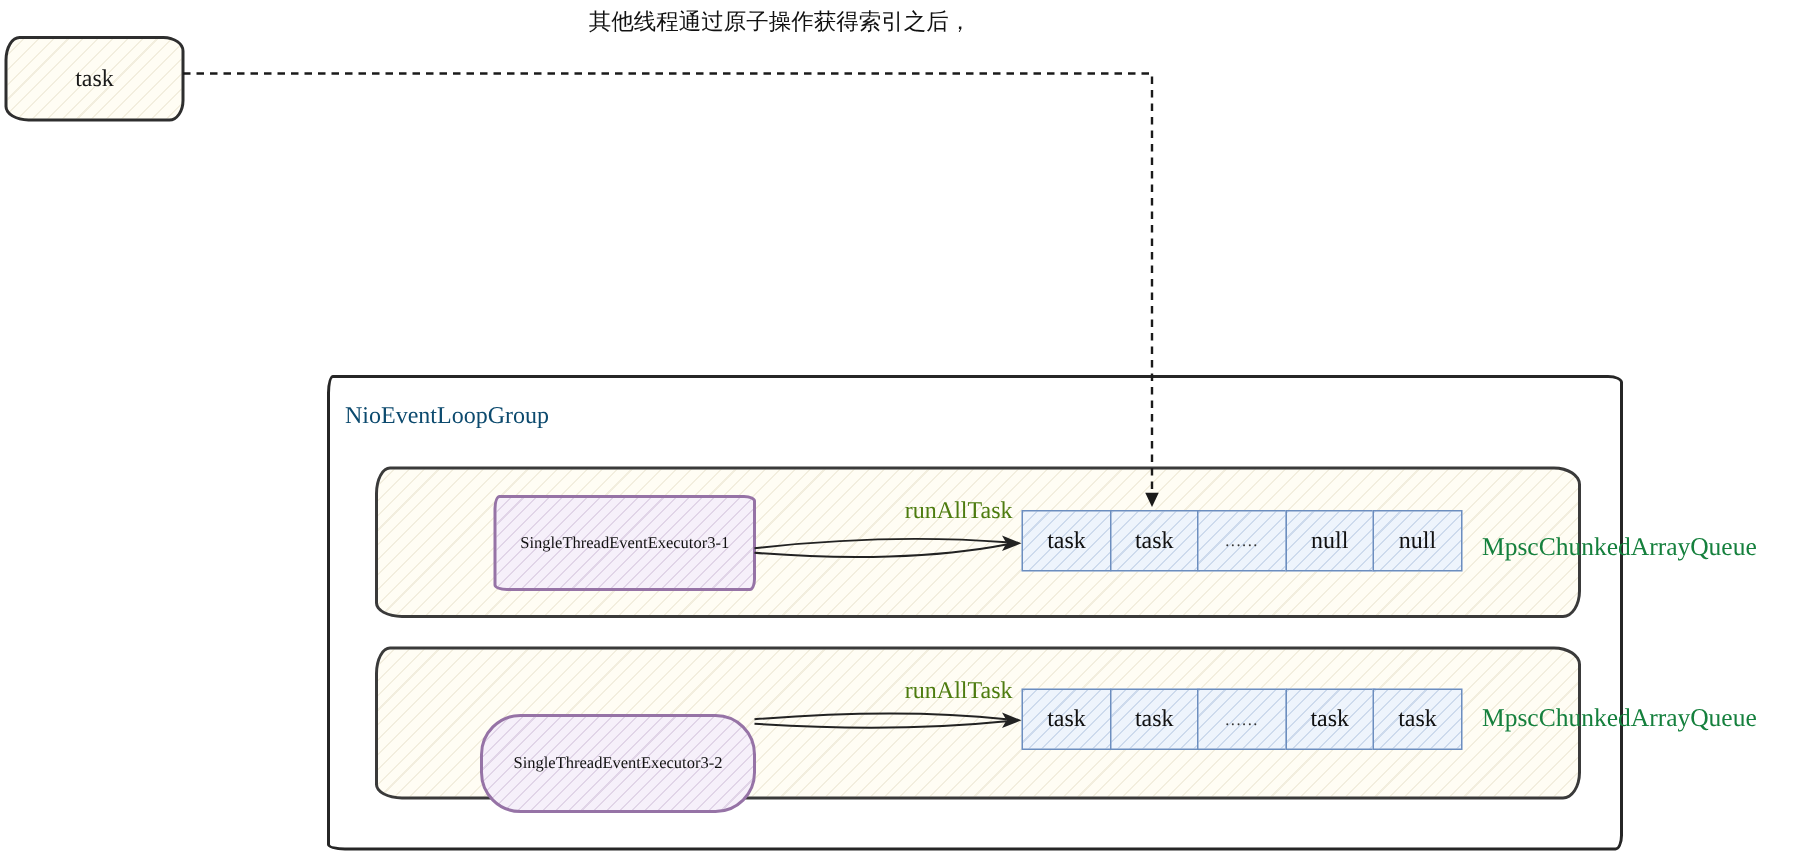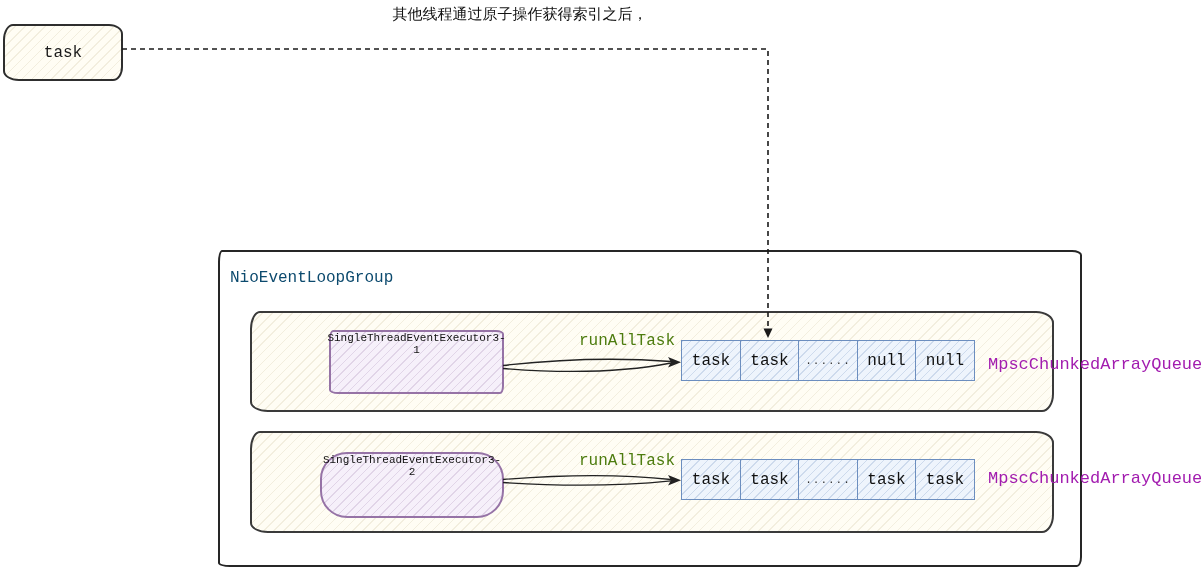--- a/index.html
+++ b/index.html
@@ -1,20 +1,20 @@
 <!DOCTYPE html>
 <html><head>
 <meta charset="utf-8">
 <style>
   html,body{margin:0;padding:0;background:#ffffff;}
   #canvas{
     position:relative;
     width:1201px;height:571px;
     background:#ffffff;
-    font-family:Liberation Mono, monospace;
+    font-family:Liberation Serif, serif;
     color:#1a1a1a;
     overflow:hidden;
   }
   
   .cream-fill{
     background:
       repeating-linear-gradient(135deg, rgba(214,204,172,.30) 0 1px, transparent 1px 7px),
       #fffdf4;
   }
   .purple-fill{
@@ -56,25 +56,25 @@
     border:2px solid #3a3a3a;
     border-radius:10px 18px 12px 18px / 18px 12px 18px 10px;
   }
   .row-1{top:311px;}
   .row-2{top:431px;height:98px;}
   
   .executor-box{
     position:absolute;
     border:2px solid #9673a6;
     border-radius:4px 8px 4px 9px / 9px 4px 8px 4px;
-    display:flex;justify-content:center;
+    display:flex;align-items:center;justify-content:center;
     font-size:11px;color:#111;text-align:center;
   }
   .executor-1{left:329px;top:330px;width:171px;height:60px;}
-  .executor-2{left:320px;top:452px;width:180px;height:62px;border-radius:27px;}
+  .executor-2{left:320px;top:476px;width:180px;height:62px;border-radius:27px;}
   
   .arrow-label{
     position:absolute;left:503px;width:172px;text-align:right;
     font-size:16px;color:#4d7c0f;
   }
   .arrow-label-1{top:332px;}
   .arrow-label-2{top:452px;}
   
   .queue{
     position:absolute;left:681px;display:flex;
@@ -84,21 +84,21 @@
   .queue-cell{
     width:58px;height:39px;
     border:1.5px solid #6c8ebf;
     display:flex;align-items:center;justify-content:center;
     font-size:16px;color:#111;
   }
   .queue-cell + .queue-cell{margin-left:-1.5px;}
   .queue-cell.dots{font-size:11px;letter-spacing:1px;color:#333;}
   
   .queue-name{
-    position:absolute;left:988px;font-size:17px;color:#a21caf;z-index:7;white-space:nowrap;
+    position:absolute;left:988px;font-size:17px;color:#15803d;z-index:7;white-space:nowrap;
   }
   .queue-name-1{top:355px;}
   .queue-name-2{top:469px;}
   
   .arrow-layer{
     position:absolute;left:0;top:0;width:1201px;height:571px;
     z-index:6;pointer-events:none;
   }
 </style>
 </head>

